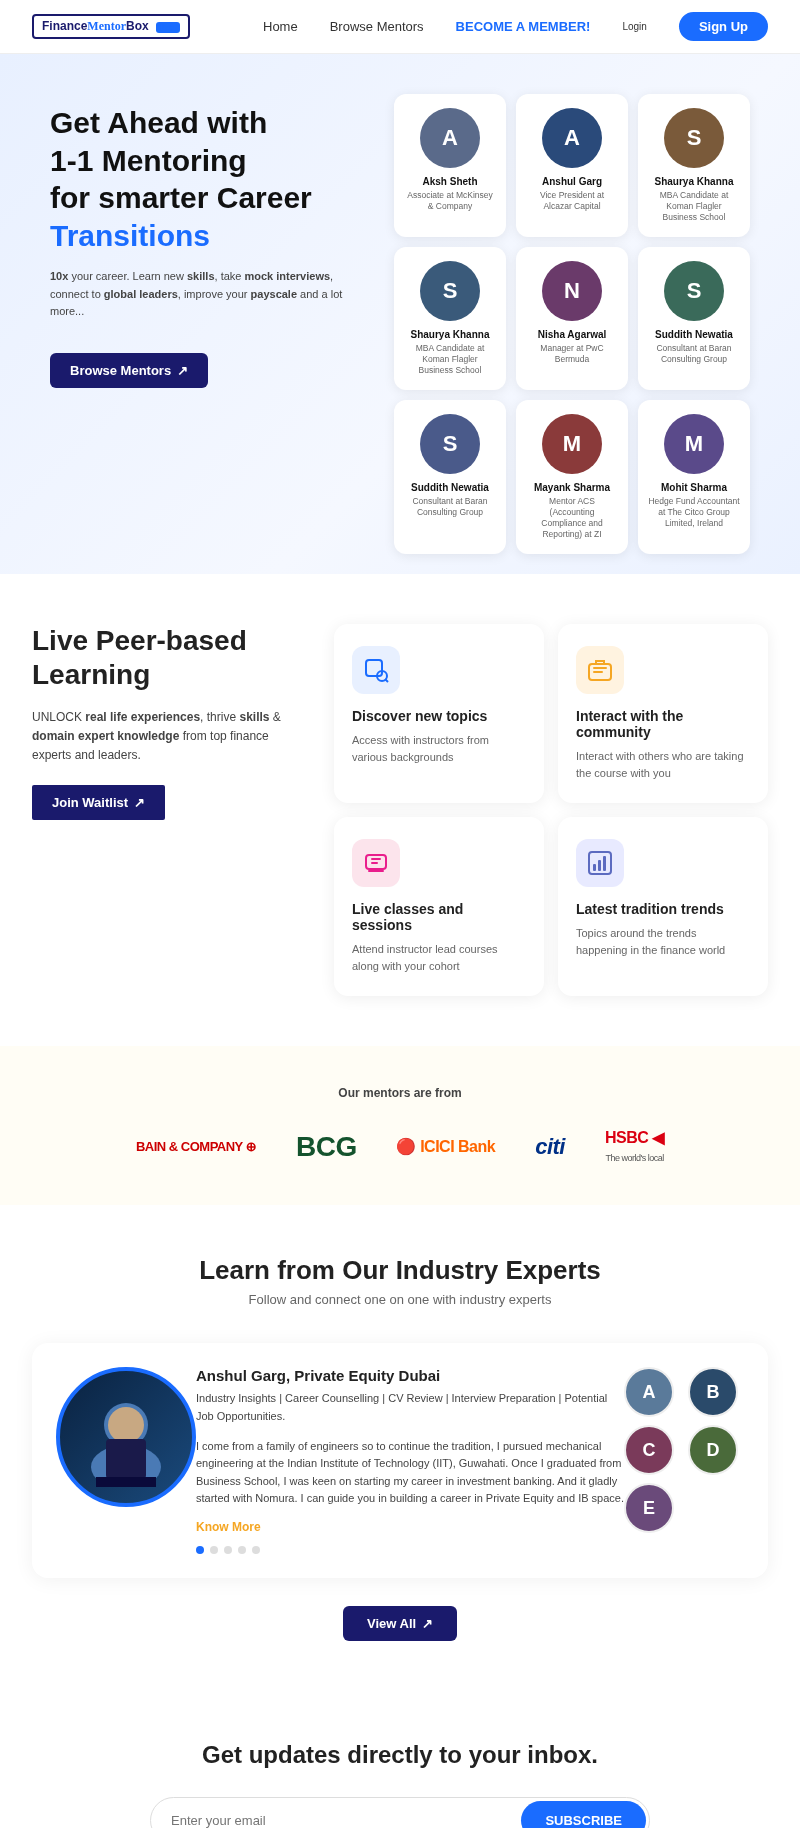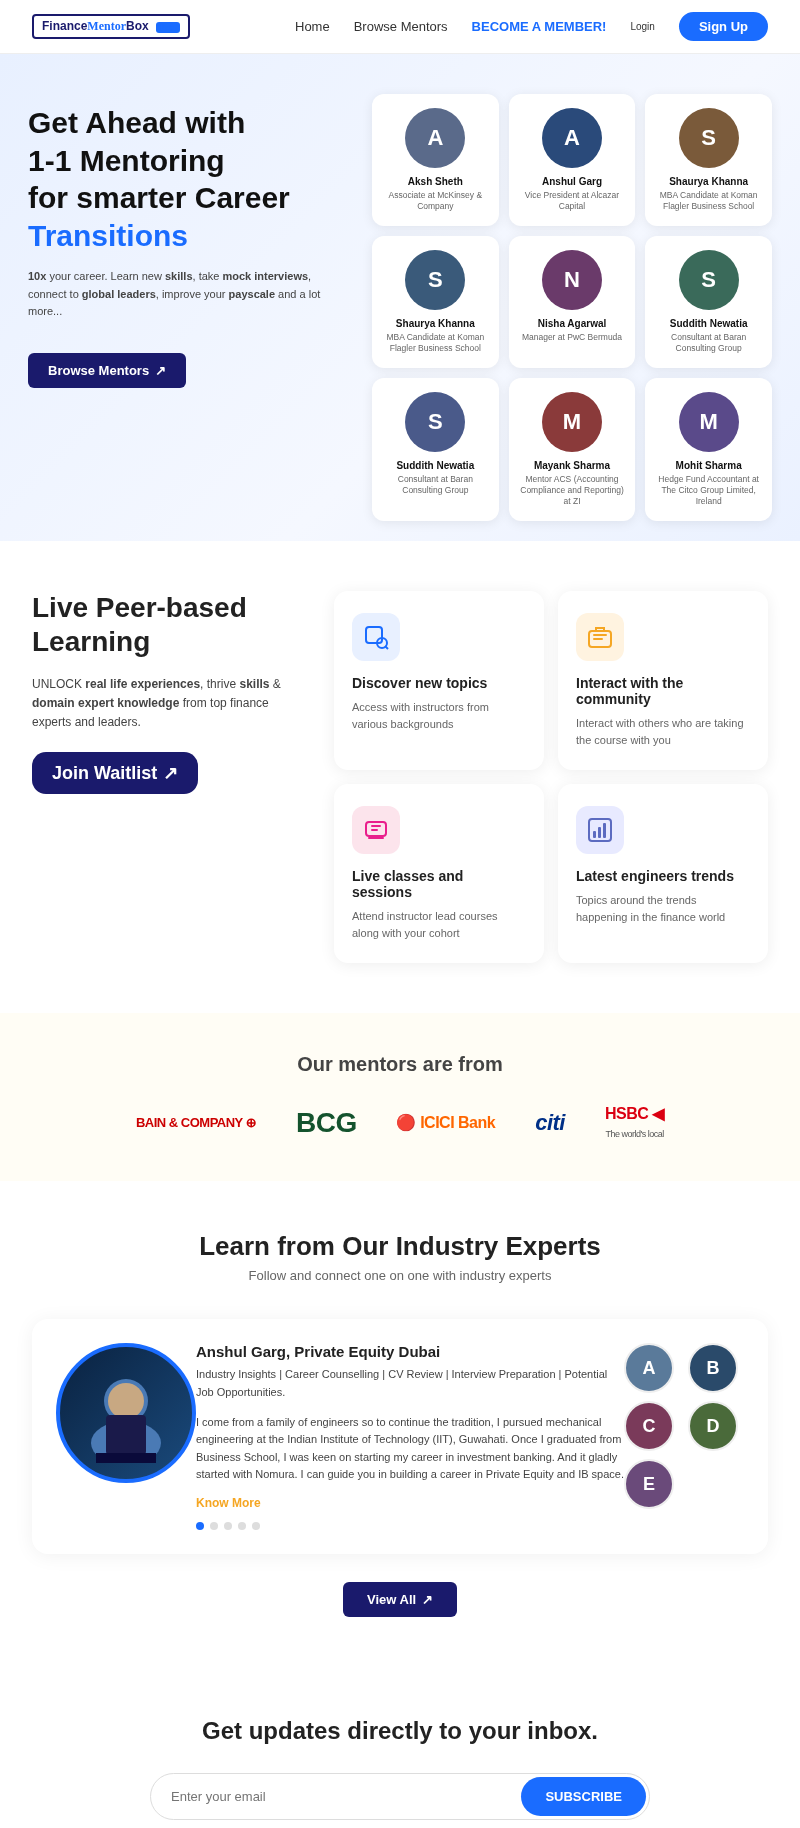--- a/index.html
+++ b/index.html
@@ -14,33 +14,33 @@
     .logo-wrap { display: flex; align-items: center; gap: 6px; }
     .logo-box {
       border: 2px solid #1a1a6c; border-radius: 4px; padding: 3px 8px;
       font-size: 12px; font-weight: 700; color: #1a1a6c; line-height: 1.2;
     }
     .logo-box span { color: #1a6cff; font-family: Liberation Serif, serif; }
     .logo-beta {
       background: #1a6cff; color: #fff; font-size: 8px; border-radius: 3px;
       padding: 1px 4px; font-weight: 700; margin-left: 4px;
     }
-    .nav-links { display: flex; align-items: center; gap: 24px; font-size: 13px; }
+    .nav-links { display: flex; align-items: center; gap: 32px; font-size: 13px; }
     .nav-links a { text-decoration: none; color: #333; }
     .nav-links a.member { color: #1a6cff; font-weight: 600; }
     .btn-login { background: none; border: none; cursor: pointer; font-size: 10px; color: #333; }
     .btn-signup {
       background: #1a6cff; color: #fff; border: none; border-radius: 20px;
       padding: 7px 20px; font-size: 13px; font-weight: 600; cursor: pointer;
     }
 
     
     .hero {
       background: linear-gradient(135deg, #e8f0ff 0%, #f5f8ff 60%, #eaf1ff 100%);
-      display: flex; align-items: flex-start; padding: 40px 28px 20px;
+      display: flex; align-items: flex-start; padding: 40px 50px 20px;
       min-height: 380px; position: relative; overflow: hidden;
     }
     .hero-left { flex: 0 0 320px; padding-top: 10px; }
     .hero-left h1 { font-size: 30px; font-weight: 800; line-height: 1.25; color: #111; }
     .hero-left h1 .blue { color: #1a6cff; }
     .hero-desc { font-size: 11px; color: #444; margin: 14px 0 32px; line-height: 1.6; }
     .hero-desc strong { font-weight: 700; }
     .btn-browse {
       background: #1a1a6c; color: #fff; border: none; border-radius: 6px;
       padding: 10px 20px; font-size: 13px; font-weight: 600; cursor: pointer;
@@ -67,43 +67,43 @@
     
     .peer-section {
       display: flex; align-items: flex-start; padding: 50px 32px;
       background: #fff; gap: 42px;
     }
     .peer-left { flex: 0 0 260px; }
     .peer-left h2 { font-size: 28px; font-weight: 800; line-height: 1.2; margin-bottom: 16px; }
     .peer-left p { font-size: 12px; color: #444; line-height: 1.6; margin-bottom: 20px; }
     .peer-left p strong { font-weight: 700; }
     .btn-waitlist {
-      background: #1a1a6c; color: #fff; border: none; border-radius: 14px;
-      padding: 10px 20px; font-size: 18px; font-weight: 600; cursor: pointer;
+      background: #1a1a6c; color: #fff; border: none; border-radius: 2px;
+      padding: 10px 20px; font-size: 13px; font-weight: 600; cursor: pointer;
       display: inline-flex; align-items: center; gap: 6px;
     }
     .peer-right {
       flex: 1; display: grid; grid-template-columns: 1fr 1fr; gap: 14px;
     }
     .feature-card {
       background: #fff; border-radius: 14px; padding: 22px 18px;
       box-shadow: 0 2px 16px rgba(0,0,0,0.07); text-align: left;
     }
     .feature-icon {
       width: 48px; height: 48px; border-radius: 12px; margin-bottom: 14px;
       display: flex; align-items: center; justify-content: center; font-size: 22px;
     }
     .feature-card h3 { font-size: 14px; font-weight: 700; margin-bottom: 8px; }
     .feature-card p { font-size: 11px; color: #666; line-height: 1.5; }
 
     
     .mentors-from {
       background: #fffdf5; padding: 40px 32px; text-align: center;
     }
-    .mentors-from h3 { font-size: 20px; color: #444; margin-bottom: 28px; }
+    .mentors-from h3 { font-size: 12px; color: #444; margin-bottom: 28px; }
     .company-logos {
       display: flex; align-items: center; justify-content: center;
       gap: 40px; flex-wrap: wrap;
     }
     .company-logo { font-size: 18px; font-weight: 900; letter-spacing: -0.5px; }
     .bain { color: #cc0000; font-size: 13px; font-weight: 700; }
     .bcg { color: #14532d; font-size: 28px; font-weight: 900; }
     .icici { color: #f60; font-size: 16px; font-weight: 800; }
     .citi { color: #003087; font-size: 22px; font-style: italic; font-weight: 700; }
     .hsbc { color: #db0011; font-size: 16px; font-weight: 800; }
@@ -299,21 +299,21 @@
     </div>
     <div class="feature-card">
       <div class="feature-icon" style="background:#e8eaff;">
         <svg width="28" height="28" viewBox="0 0 28 28" fill="none">
           <rect x="3" y="3" width="22" height="22" rx="3" stroke="#5c6bc0" stroke-width="2" fill="none"></rect>
           <rect x="7" y="15" width="3" height="7" fill="#5c6bc0" rx="1"></rect>
           <rect x="12" y="11" width="3" height="11" fill="#5c6bc0" rx="1"></rect>
           <rect x="17" y="7" width="3" height="15" fill="#5c6bc0" rx="1"></rect>
         </svg>
       </div>
-      <h3>Latest engineers trends</h3>
+      <h3>Latest tradition trends</h3>
       <p>Topics around the trends happening in the finance world</p>
     </div>
   </div>
 </section>
 
 <section class="mentors-from">
   <h3>Our mentors are from</h3>
   <div class="company-logos">
     <div class="company-logo bain">BAIN &amp; COMPANY ⊕</div>
     <div class="company-logo bcg">BCG</div>

